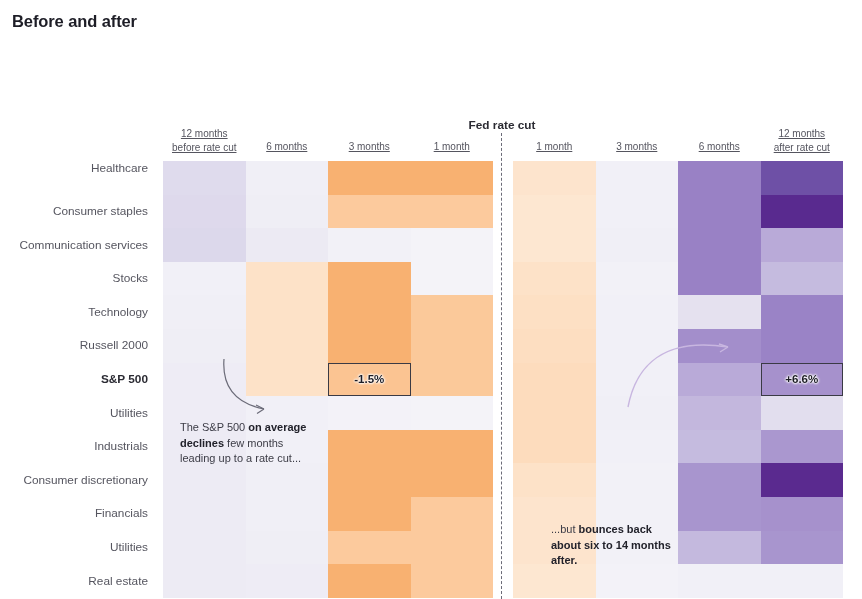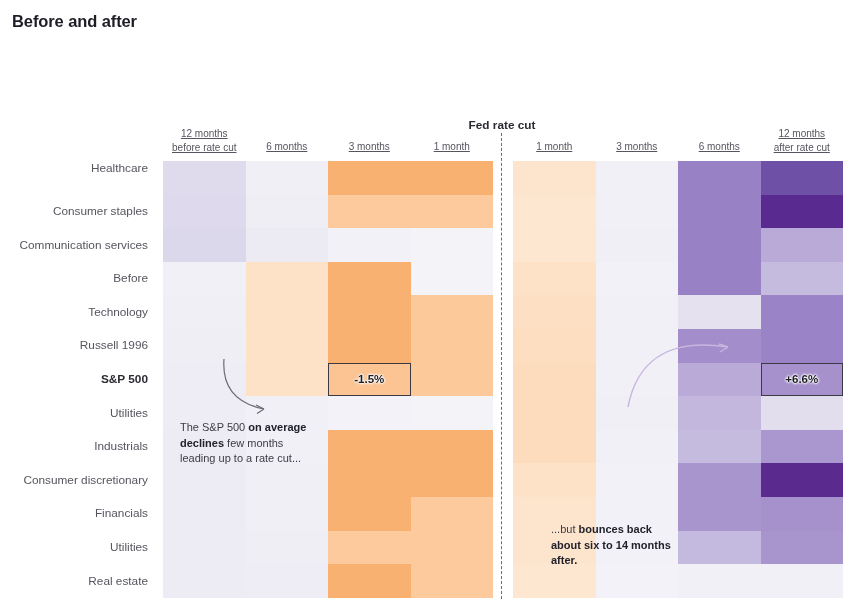--- a/index.html
+++ b/index.html
@@ -129,23 +129,23 @@
         </div>
         <div class="colhead" style="left: 801.75px; top: 12px;">
           <div>12 months</div>
           <div>after rate cut</div>
         </div>
       </div>
     <div class="rowlabels" id="rowlabels">
         <div class="rowlabel" style="top: 0;">Healthcare</div>
         <div class="rowlabel" style="top: 42.9px;">Consumer staples</div>
         <div class="rowlabel" style="top: 76.5px;">Communication services</div>
-        <div class="rowlabel" style="top: 110.1px;">Before</div>
+        <div class="rowlabel" style="top: 110.1px;">Stocks</div>
         <div class="rowlabel" style="top: 143.7px;">Technology</div>
-        <div class="rowlabel" style="top: 177.3px;">Russell 1996</div>
+        <div class="rowlabel" style="top: 177.3px;">Russell 2000</div>
         <div class="rowlabel bold" style="top: 210.9px;">S&amp;P 500</div>
         <div class="rowlabel" style="top: 244.5px;">Utilities</div>
         <div class="rowlabel" style="top: 278.1px;">Industrials</div>
         <div class="rowlabel" style="top: 311.7px;">Consumer discretionary</div>
         <div class="rowlabel" style="top: 345.3px; margin-left: 14px;">Financials</div>
         <div class="rowlabel" style="top: 378.9px;">Utilities</div>
         <div class="rowlabel" style="top: 412.5px;">Real estate</div>
       </div>
     <div class="cells" id="cells">
         <div class="cell" title="Healthcare · 12 months before rate cut · 2%" style="left: 0px; top: 0px; width: 82.5px; height: 33.6px; background: rgb(223, 219, 237);"></div>

